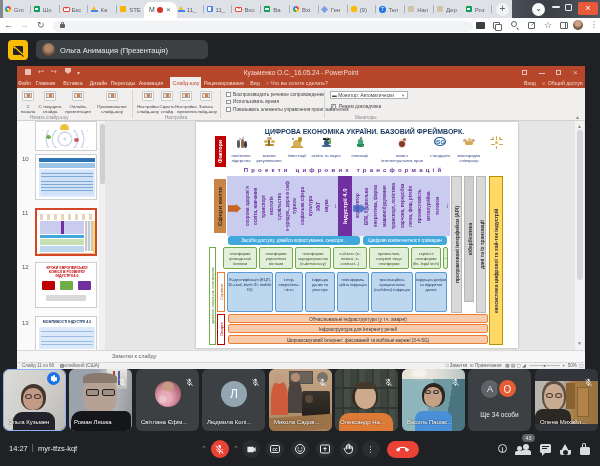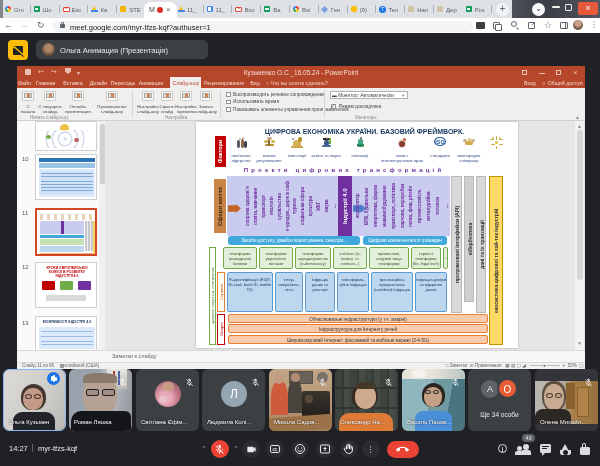--- a/index.html
+++ b/index.html
@@ -83,21 +83,20 @@
 <div class="ab" style="left:552px;top:6px;width:8px;height:2px;background:#eee;border-radius:1px;"></div>
 <div class="ab" style="left:565px;top:4px;width:7px;height:7px;border:1.5px solid #eee;border-radius:1px;"></div>
 <div class="ab" style="left:578px;top:2px;width:20px;height:13px;background:#e8593c;border-radius:2px;color:#fff;font-size:9px;line-height:12px;text-align:center;">×</div>
 <div class="ab" style="left:0;top:18px;width:600px;height:15px;background:#fff;"></div>
 <div class="ab" style="left:4px;top:20px;font-size:9px;color:#5f6368;">←</div>
 <div class="ab" style="left:20px;top:20px;font-size:9px;color:#bdc1c6;">→</div>
 <div class="ab" style="left:37px;top:20px;font-size:9px;color:#5f6368;">↻</div>
 <div class="ab" style="left:53px;top:20.5px;width:420px;height:11px;border-radius:6px;background:#f1f3f4;"></div>
 <div class="ab" style="left:60px;top:23.5px;width:5px;height:4px;background:#5f6368;border-radius:1px;"></div>
     <div class="ab" style="left:61px;top:21.5px;width:3px;height:3px;border:1px solid #5f6368;border-bottom:none;border-radius:2px 2px 0 0;"></div>
-<div class="ab" style="left:70px;top:22.5px;font-size:7.5px;color:#202124;letter-spacing:0;">meet.google.com/myr-tfzs-kqf?authuser=1</div>
 <div class="ab" style="left:476px;top:22px;width:9px;height:7px;background:#3c4043;border-radius:1px;"></div>
 <div class="ab" style="left:493px;top:21.5px;width:7px;height:7px;border:1px solid #5f6368;border-radius:1px;"></div>
     <div class="ab" style="left:495px;top:23.5px;width:7px;height:7px;background:#fff;border:1px solid #5f6368;border-radius:1px;"></div>
 <div class="ab" style="left:511px;top:21px;width:6px;height:6px;border:1.2px solid #5f6368;border-radius:50%;"></div>
     <div class="ab" style="left:516.5px;top:27px;width:1.2px;height:3px;background:#5f6368;transform:rotate(-45deg);"></div>
 <div class="ab" style="left:528px;top:21.5px;width:7px;height:7px;border:1px solid #5f6368;border-radius:1px;"></div>
     <div class="ab" style="left:530px;top:19.5px;font-size:7px;color:#5f6368;">↗</div>
 <div class="ab" style="left:544px;top:20px;font-size:9px;color:#5f6368;">☆</div>
 <div class="ab" style="left:560px;top:21.5px;width:8px;height:7px;border:1px solid #5f6368;border-radius:1px;"></div>
     <div class="ab" style="left:564.5px;top:21.5px;width:1px;height:7px;background:#5f6368;"></div>

